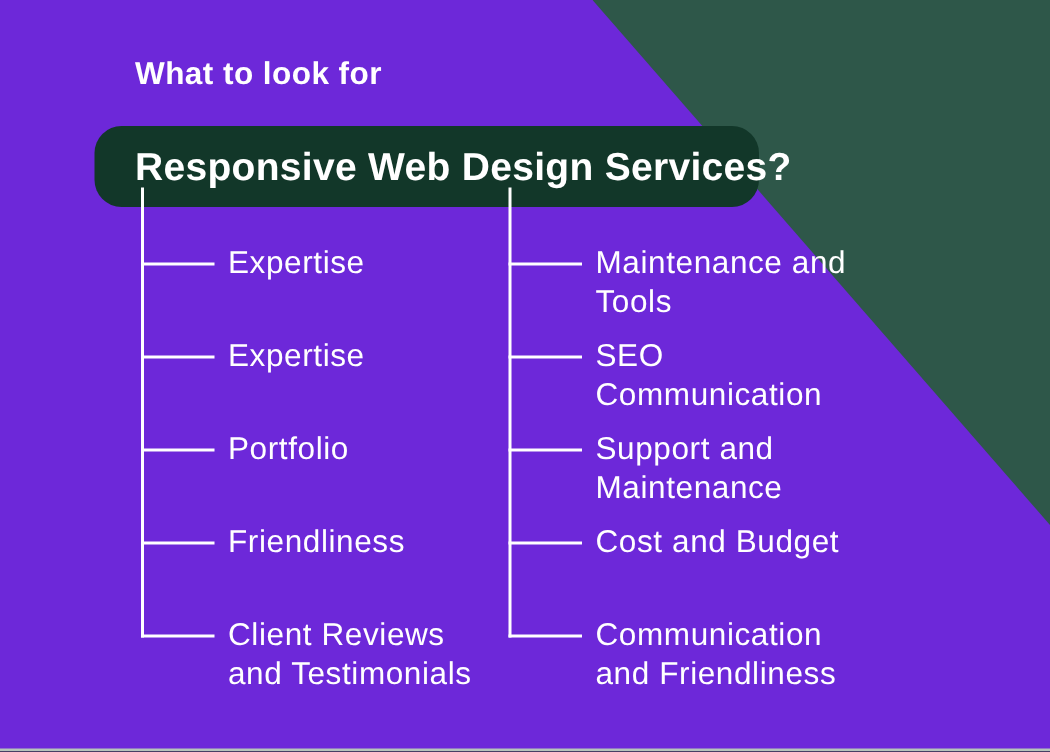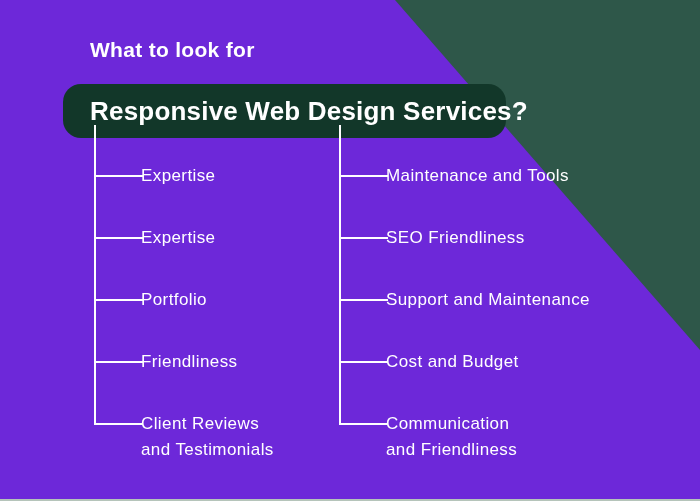--- a/index.html
+++ b/index.html
@@ -39,22 +39,22 @@
   .vline{
     position:absolute;left:0;top:125px;height:300px;width:1.5px;
     background:#ffffff;
   }
   .item{position:absolute;left:0;width:260px;}
   .hline{
     position:absolute;left:0;top:-0.75px;width:49px;height:1.5px;
     background:#ffffff;display:block;
   }
   .label{
-    position:absolute;left:47px;top:-13px;display:block;
-    font-size:17px;font-weight:400;letter-spacing:0.4px;
+    position:absolute;left:58px;top:-13px;display:block;
+    font-size:21px;font-weight:400;letter-spacing:0.4px;
     line-height:26px;white-space:pre-line;
   }
 </style>
 </head>
 <body>
 
 <div class="canvas">
 
   <div class="band"></div>
   <div class="bottom-strip"></div>
@@ -91,21 +91,21 @@
   </div>
 
   <div class="tree tree-right">
     <div class="vline"></div>
     <div class="item" style="top:176px">
       <span class="hline"></span>
       <span class="label">Maintenance and Tools</span>
     </div>
     <div class="item" style="top:238px">
       <span class="hline"></span>
-      <span class="label">SEO Friendliness</span>
+      <span class="label">SEO Communication</span>
     </div>
     <div class="item" style="top:300px">
       <span class="hline"></span>
       <span class="label">Support and Maintenance</span>
     </div>
     <div class="item" style="top:362px">
       <span class="hline"></span>
       <span class="label">Cost and Budget</span>
     </div>
     <div class="item" style="top:424px">

